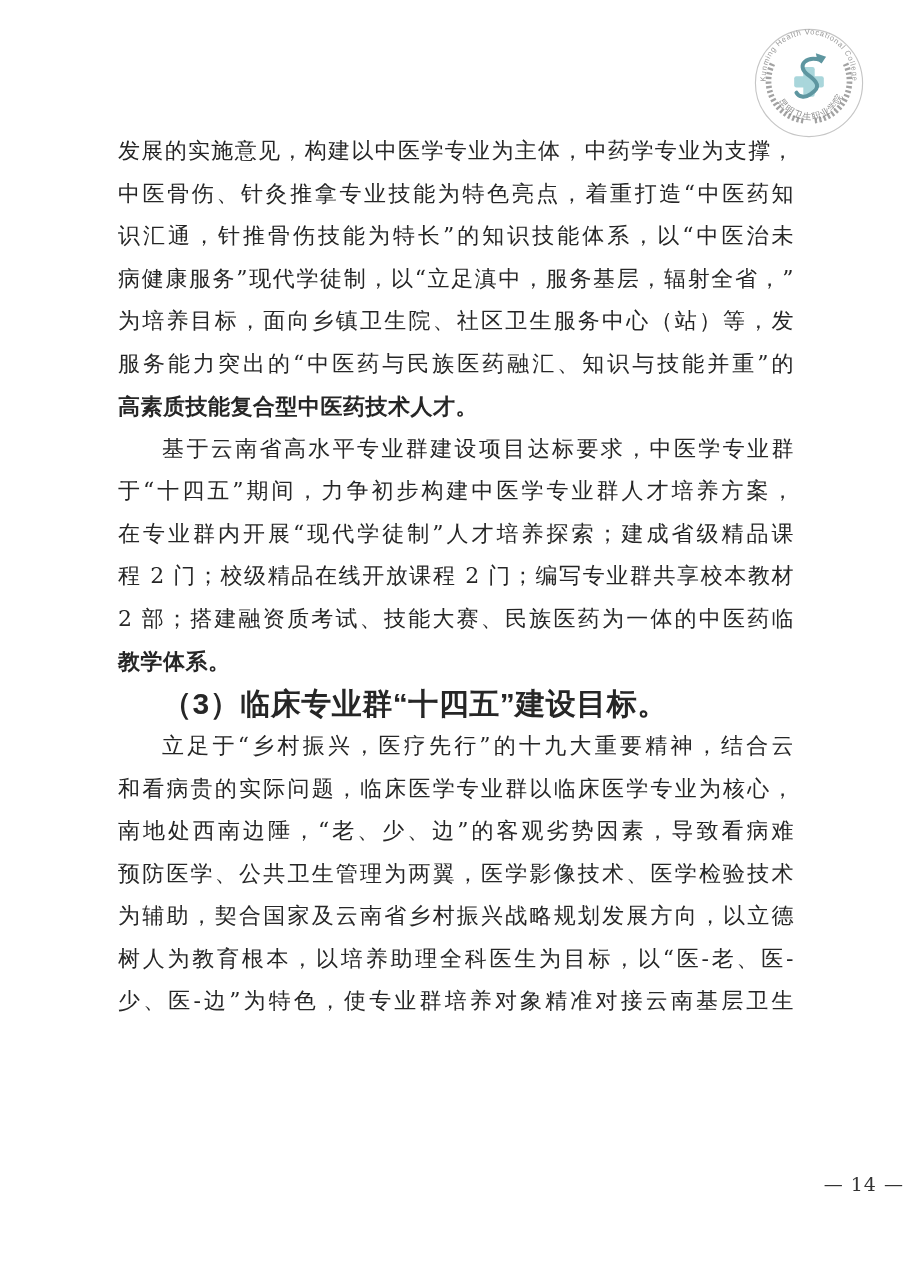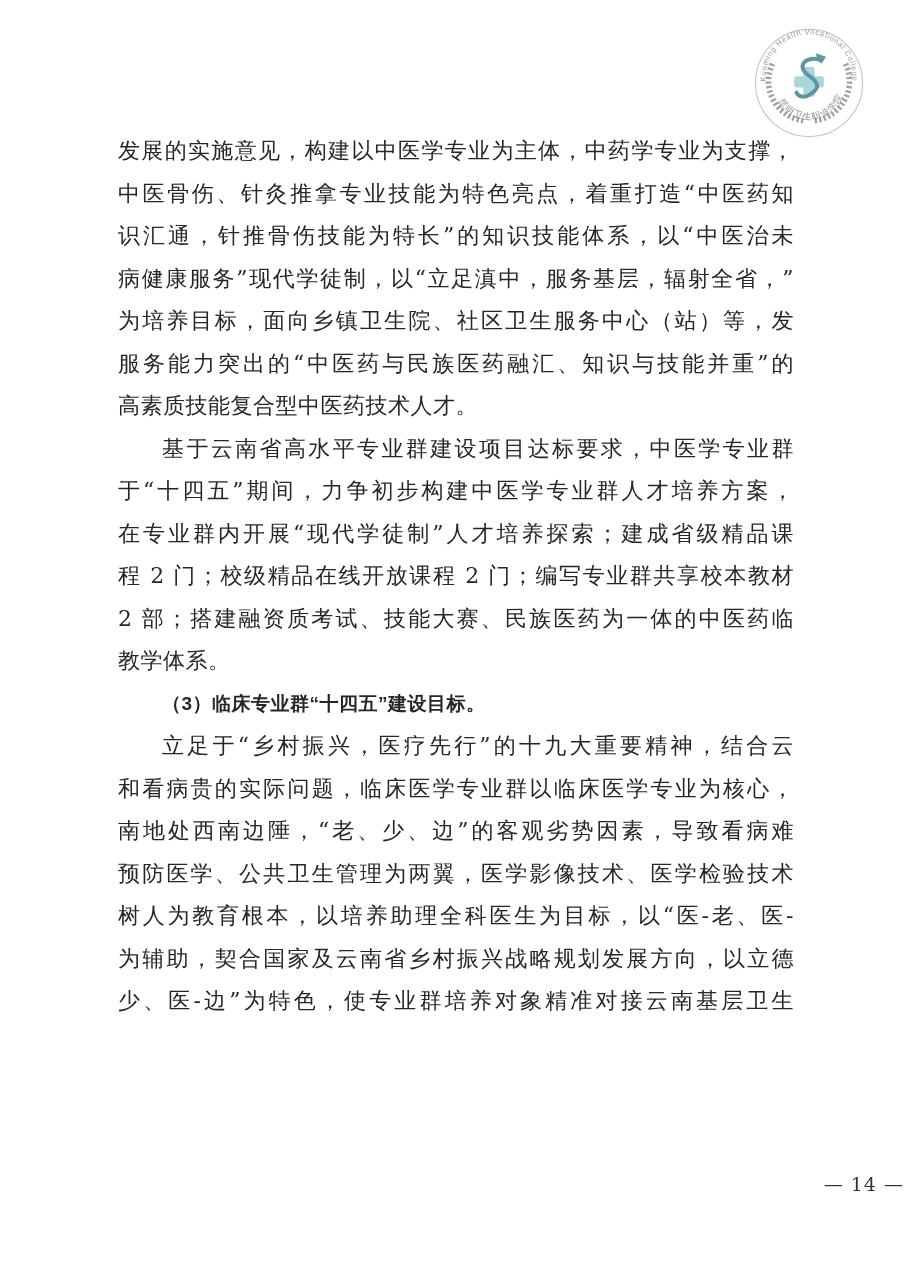--- a/index.html
+++ b/index.html
@@ -18,28 +18,28 @@
   .content{
     position:absolute;left:118px;top:130px;width:676px;
     font-size:22px;line-height:42.5px;
     letter-spacing:0.5px;
   }
   .line{
     text-align:justify;
     text-align-last:justify;
     white-space:nowrap;
   }
-  .line.end{text-align:center;text-align-last:left;}
+  .line.end{text-align:center;text-align-last:left;font-weight:bold;}
   .line.ind{text-indent:44px;}
   .heading{
     font-weight:700;
     font-family:"Liberation Sans","DejaVu Sans",sans-serif;
     text-indent:44px;
     text-align:left;text-align-last:left;
-    font-size:19px;
+    font-size:30px;
     white-space:nowrap;
   }
   .footer{
     position:absolute;left:0;top:1173px;width:904px;
     text-align:right;
     font-size:19px;color:#333;
     letter-spacing:1px;
   }
 </style>
 </head>
@@ -99,21 +99,21 @@
       <div class="line end">教学体系。</div>
     </div>
 
     <div class="heading">（3）临床专业群“十四五”建设目标。</div>
 
     <div>
       <div class="line ind">立足于“乡村振兴，医疗先行”的十九大重要精神，结合云</div>
       <div class="line">和看病贵的实际问题，临床医学专业群以临床医学专业为核心，</div>
       <div class="line">南地处西南边陲，“老、少、边”的客观劣势因素，导致看病难</div>
       <div class="line">预防医学、公共卫生管理为两翼，医学影像技术、医学检验技术</div>
+      <div class="line">为辅助，契合国家及云南省乡村振兴战略规划发展方向，以立德</div>
       <div class="line">树人为教育根本，以培养助理全科医生为目标，以“医-老、医-</div>
-      <div class="line">为辅助，契合国家及云南省乡村振兴战略规划发展方向，以立德</div>
       <div class="line">少、医-边”为特色，使专业群培养对象精准对接云南基层卫生</div>
     </div>
   </div>
 
   <div class="footer">— 14 —</div>
 
 </div>
 
 </body></html>

